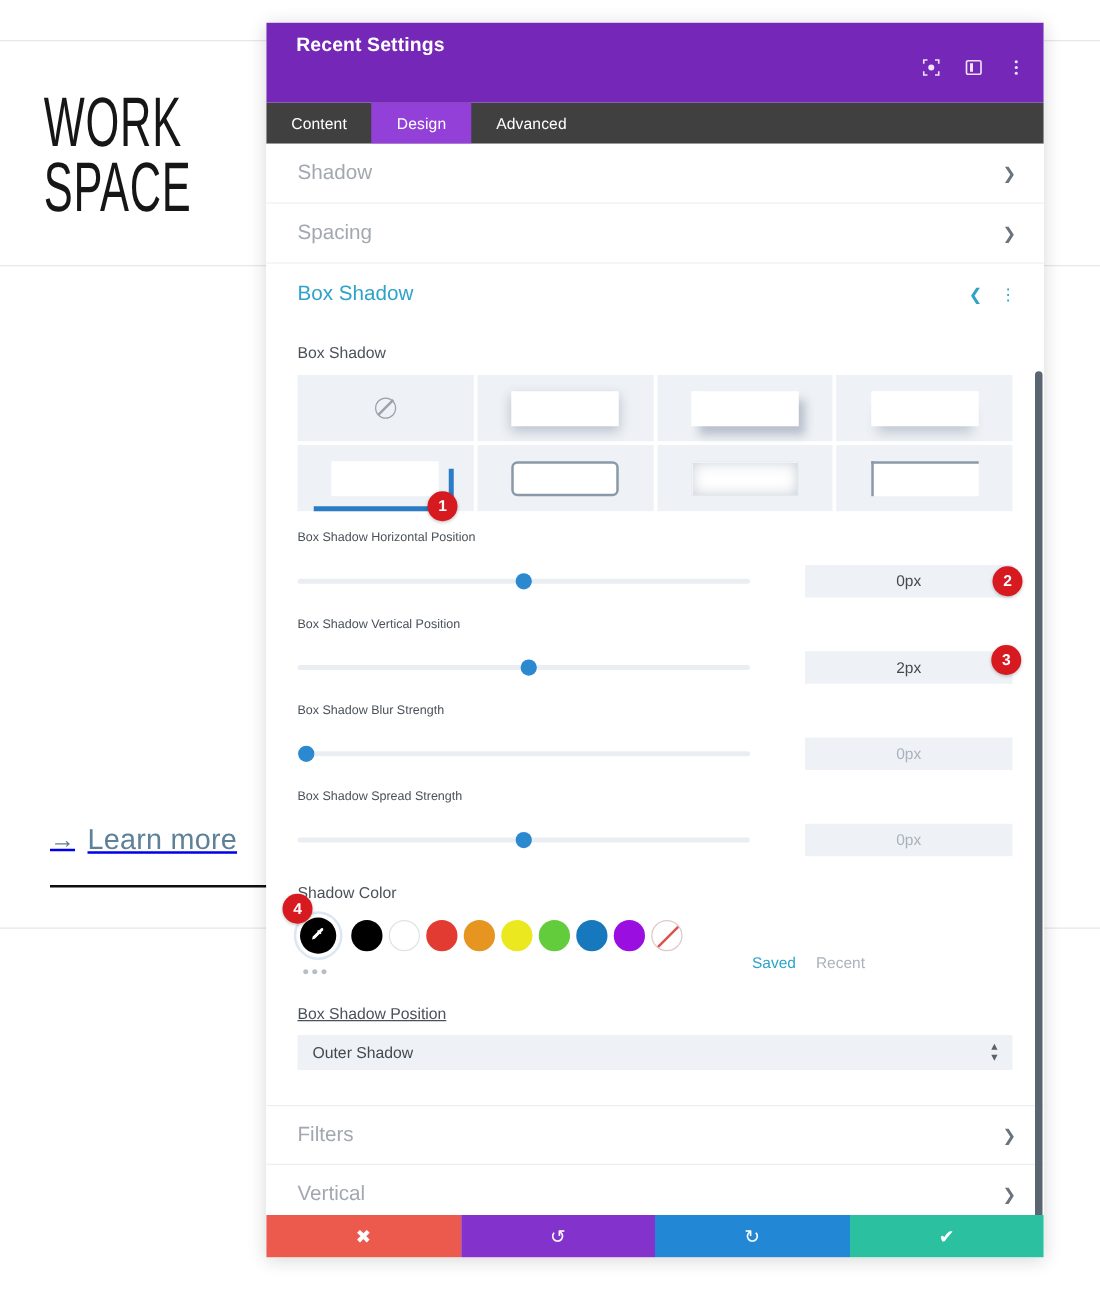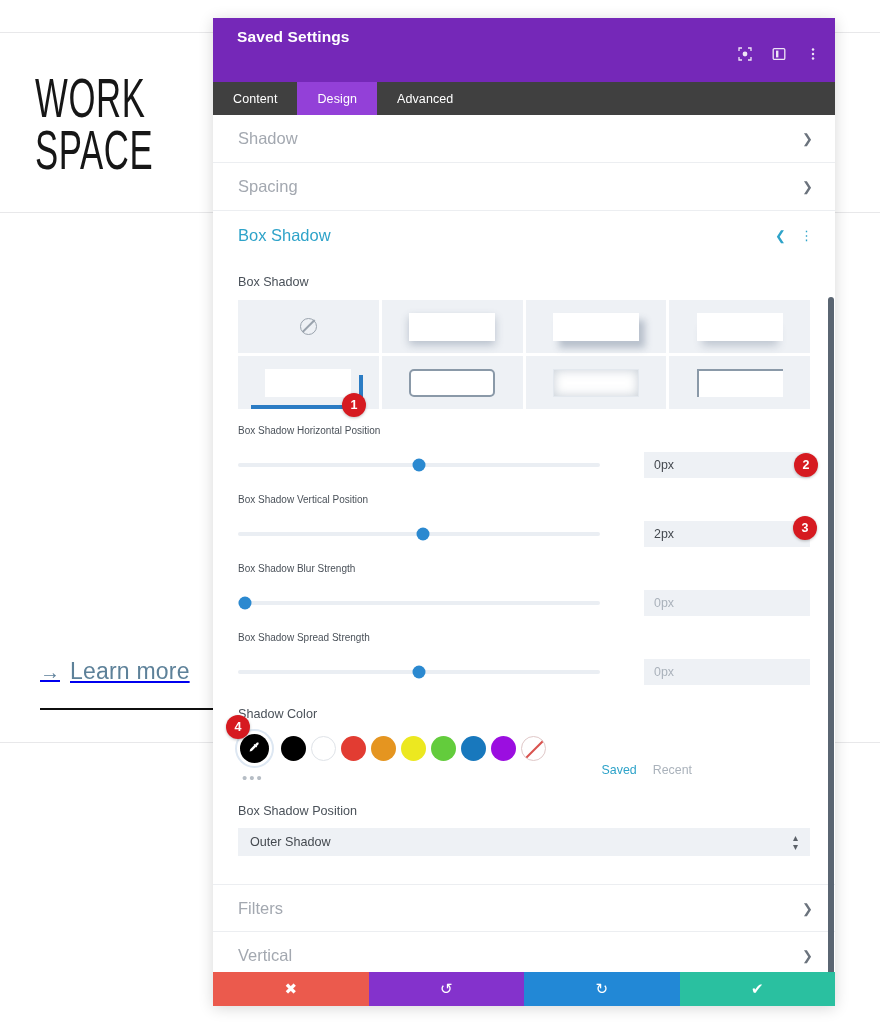--- a/index.html
+++ b/index.html
@@ -99,21 +99,21 @@
     pointer-events: none;
   }
 
   
   .slider-row { margin-top: 16px; }
   .sl-label { color: #4a5159; font-size: 10px; margin-bottom: 16px; }
   .track { position: relative; width: 362px; height: 4px; background: #eaeef3; border-radius: 2px; }
   .handle { position: absolute; top: 50%; width: 13px; height: 13px; border-radius: 50%; background: #2b89d0; transform: translate(-50%,-50%); }
   .num-field {
     position: absolute; right: 0; width: 166px; height: 26px; background: #eef1f5;
-    display: flex; align-items: center; padding: 0 10px; font-size: 12.4px;
+    display: flex; align-items: center; padding: 0 10px; font-size: 12.4px; justify-content: center;
   }
   .num-field .val { color: #44494f; }
   .num-field .val.ph { color: #aab2bb; }
   .sl-wrap { position: relative; height: 26px; display: flex; align-items: center; }
 
   
   .color-sec { margin-top: 22px; }
   .swatches { display: flex; align-items: center; gap: 5px; margin-top: 12px; height: 30px; }
   .sw { width: 25px; height: 25px; border-radius: 50%; flex: 0 0 25px; }
   .sw.white { background: #fff; border: 1px solid #dfe3e8; }
@@ -181,21 +181,21 @@
     <a class="learn-wrap" href="#">
       <span class="learn-arrow">→</span>
       <span class="learn-text">Learn more</span>
     </a>
     <div class="rule-black"></div>
   </div>
 
   <div class="modal">
 
     <div class="modal-header">
-      <div class="modal-title">Saved Settings</div>
+      <div class="modal-title">Recent Settings</div>
       <div class="header-icons">
         <span>
           <svg class="hicon" viewBox="0 0 16 16" fill="none" stroke="#fff" stroke-width="1.3">
             <path d="M2 5V2h3M14 5V2h-3M2 11v3h3M14 11v3h-3"></path>
             <circle cx="8" cy="8" r="2.4" fill="#fff" stroke="none"></circle>
           </svg>
         </span>
         <span>
           <svg class="hicon" viewBox="0 0 16 16" fill="none" stroke="#fff" stroke-width="1.3">
             <rect x="2.2" y="2.6" width="11.6" height="10.8" rx="1.2"></rect>
@@ -338,21 +338,21 @@
             <div class="sr-row">
               <span class="dots-more">•••</span>
               <span class="saved-recent">
                 <span class="saved">Saved</span>
                 <span class="recent">Recent</span>
               </span>
             </div>
           </div>
 
           <div class="sel-sec">
-            <div class="field-label" style="margin-bottom:0;">Box Shadow Position</div>
+            <div class="field-label" style="margin-bottom:0;text-decoration:underline;">Box Shadow Position</div>
             <div class="sel-box">
               <span>Outer Shadow</span>
               <span class="sel-arrows">▴<br>▾</span>
             </div>
           </div>
         </div>
 
         <div class="acc-row first">
           <span class="acc-label">Filters</span>
           <span class="chev">❯</span>

